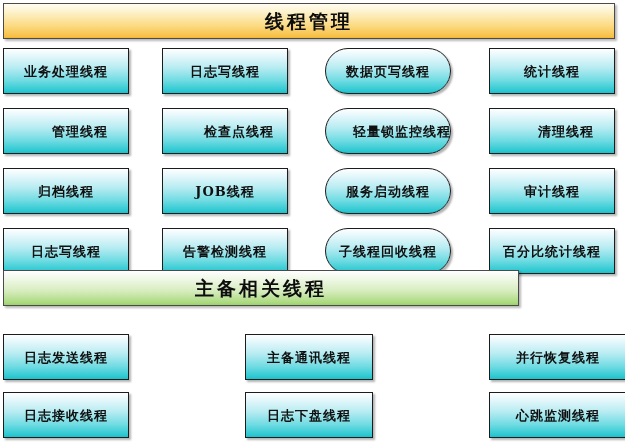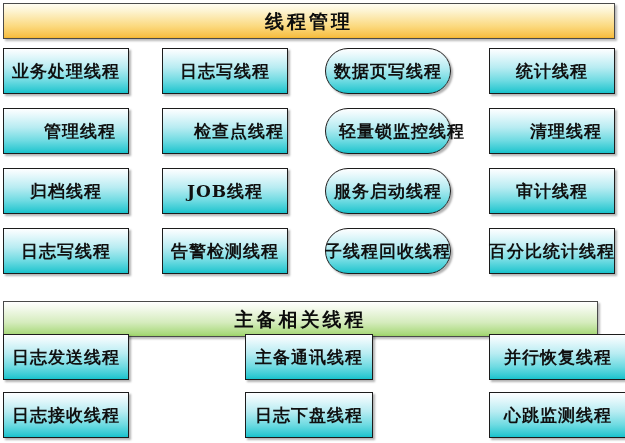--- a/index.html
+++ b/index.html
@@ -46,43 +46,43 @@
     left: 3px;
     top: 3px;
     width: 612px;
     height: 36px;
     background: linear-gradient(to bottom, #fffdf2 0%, #fdf3cf 22%, #fbd97e 66%, #f7bf45 96%, #f3b429 100%);
     border-color: #4a4a4a;
   }
 
   .banner-standby {
     left: 3px;
-    top: 301px;
-    width: 595px;
+    top: 270px;
+    width: 516px;
     height: 36px;
     background: linear-gradient(to bottom, #ffffff 0%, #f2f9ea 20%, #d5ecbd 60%, #a9d97c 94%, #9ad265 100%);
     border-color: #4a4a4a;
   }
 
   
   .tbox {
     position: absolute;
     box-sizing: border-box;
     display: flex;
     align-items: center;
     justify-content: center;
     height: 46px;
     border: 1px solid #1c1c1c;
     background: linear-gradient(to bottom, #fdfeff 0%, #eaf9fc 12%, #b8ecf2 42%, #6fdbe2 72%, #2fc9d2 94%, #17c2cc 100%);
     box-shadow: 2px 2px 2px rgba(0,0,0,0.30);
   }
   .tbox .tbox-text {
     font-family: "DejaVu Serif", "Liberation Serif", serif;
     font-weight: bold;
-    font-size: 17px;
+    font-size: 13px;
     letter-spacing: 1px;
     color: #101010;
     line-height: 1;
     white-space: nowrap;
   }
 
   
   .col-1 { left: 3px;   width: 126px; }
   .col-2 { left: 162px; width: 126px; }
   .col-3 { left: 325px; width: 126px; border-radius: 23px; }

